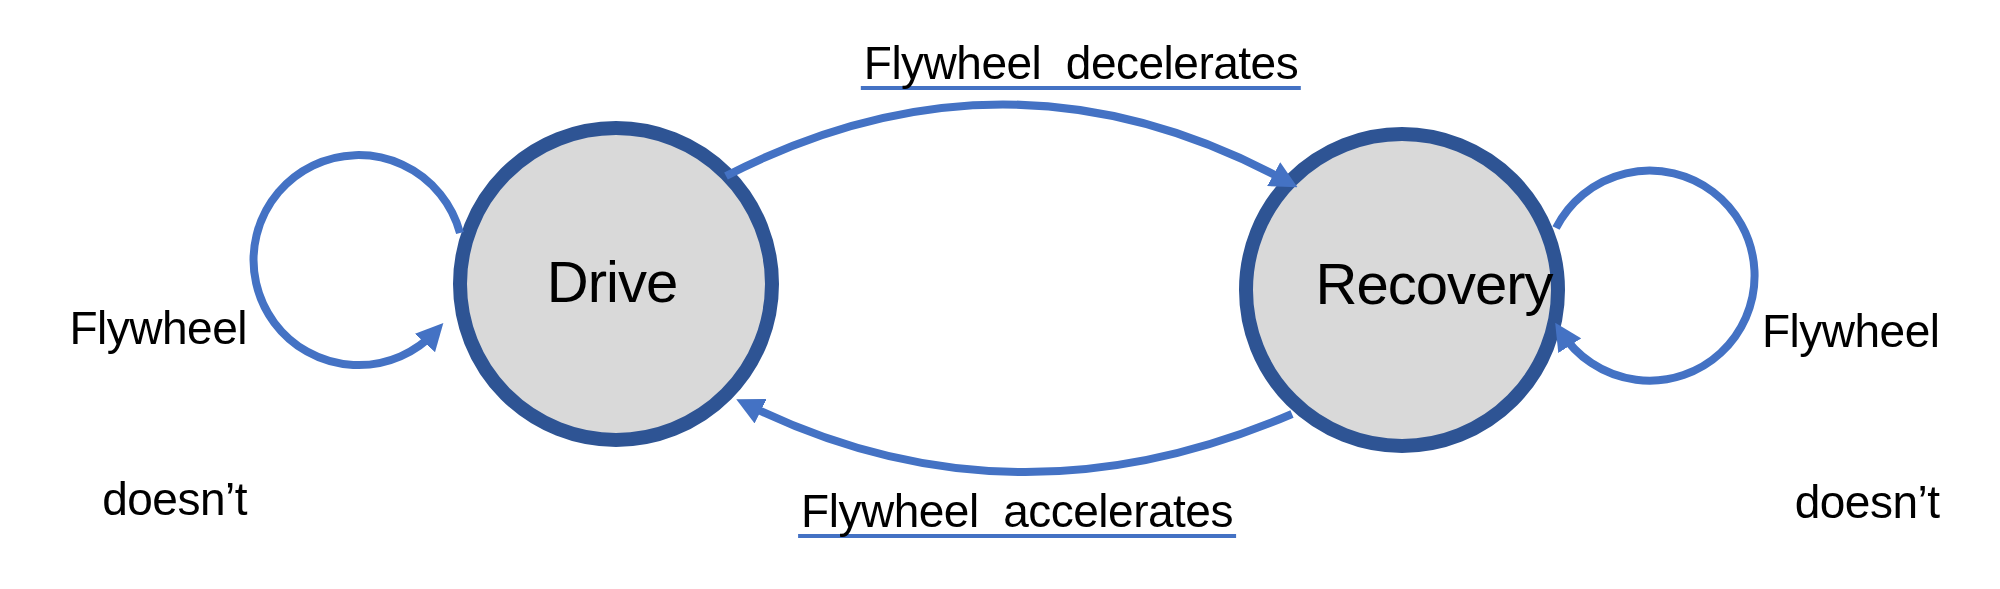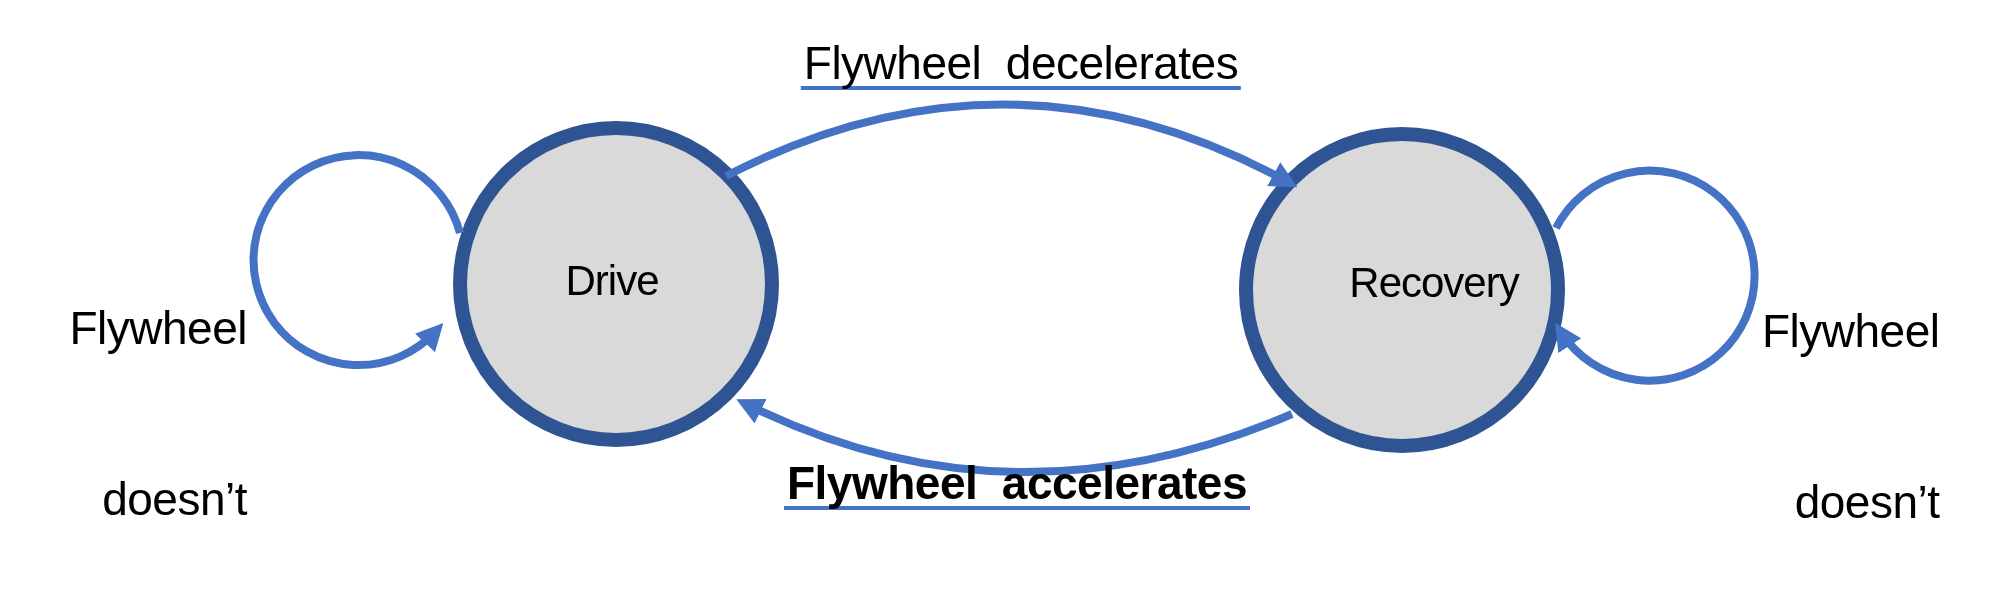--- a/index.html
+++ b/index.html
@@ -16,21 +16,21 @@
     overflow: hidden;
   }
   .stage svg {
     position: absolute;
     left: 0;
     top: 0;
   }
   .state-label {
     position: absolute;
     transform: translate(-50%, -50%);
-    font-size: 42px;
+    font-size: 58px;
     letter-spacing: -1px;
     color: #000000;
     white-space: pre;
   }
   .edge-label {
     position: absolute;
     transform: translateX(-50%);
     font-size: 46px;
     letter-spacing: -0.5px;
     line-height: 46px;
@@ -72,23 +72,23 @@
 
     <path d="M 460 233 A 105 105 0 1 0 436 331" fill="none" stroke="#4472C4" stroke-width="8" marker-end="url(#arrowhead)"></path>
 
     <path d="M 1556 228 A 105 105 0 1 1 1561 332" fill="none" stroke="#4472C4" stroke-width="8" marker-end="url(#arrowhead)"></path>
   </svg>
 
   <div class="state-label" style="left:612px; top:281px;">Drive</div>
 
   <div class="state-label" style="left:1434px; top:283px;">Recovery</div>
 
-  <div class="edge-label" style="left:1021px; top:40px;">Flywheel  decelerates</div>
+  <div class="edge-label" style="left:1081px; top:40px;">Flywheel  decelerates</div>
 
-  <div class="edge-label" style="left:1017px; top:460px;font-weight:bold;">Flywheel  accelerates</div>
+  <div class="edge-label" style="left:1017px; top:488px;">Flywheel  accelerates</div>
 
   <div class="loop-label left" style="right:1753px; top:186px;">
     <span>Flywheel</span>
     <span>doesn’t</span>
     
   </div>
 
   <div class="loop-label right" style="left:1762px; top:189px;">
     <span>Flywheel</span>
     <span>doesn’t</span>

